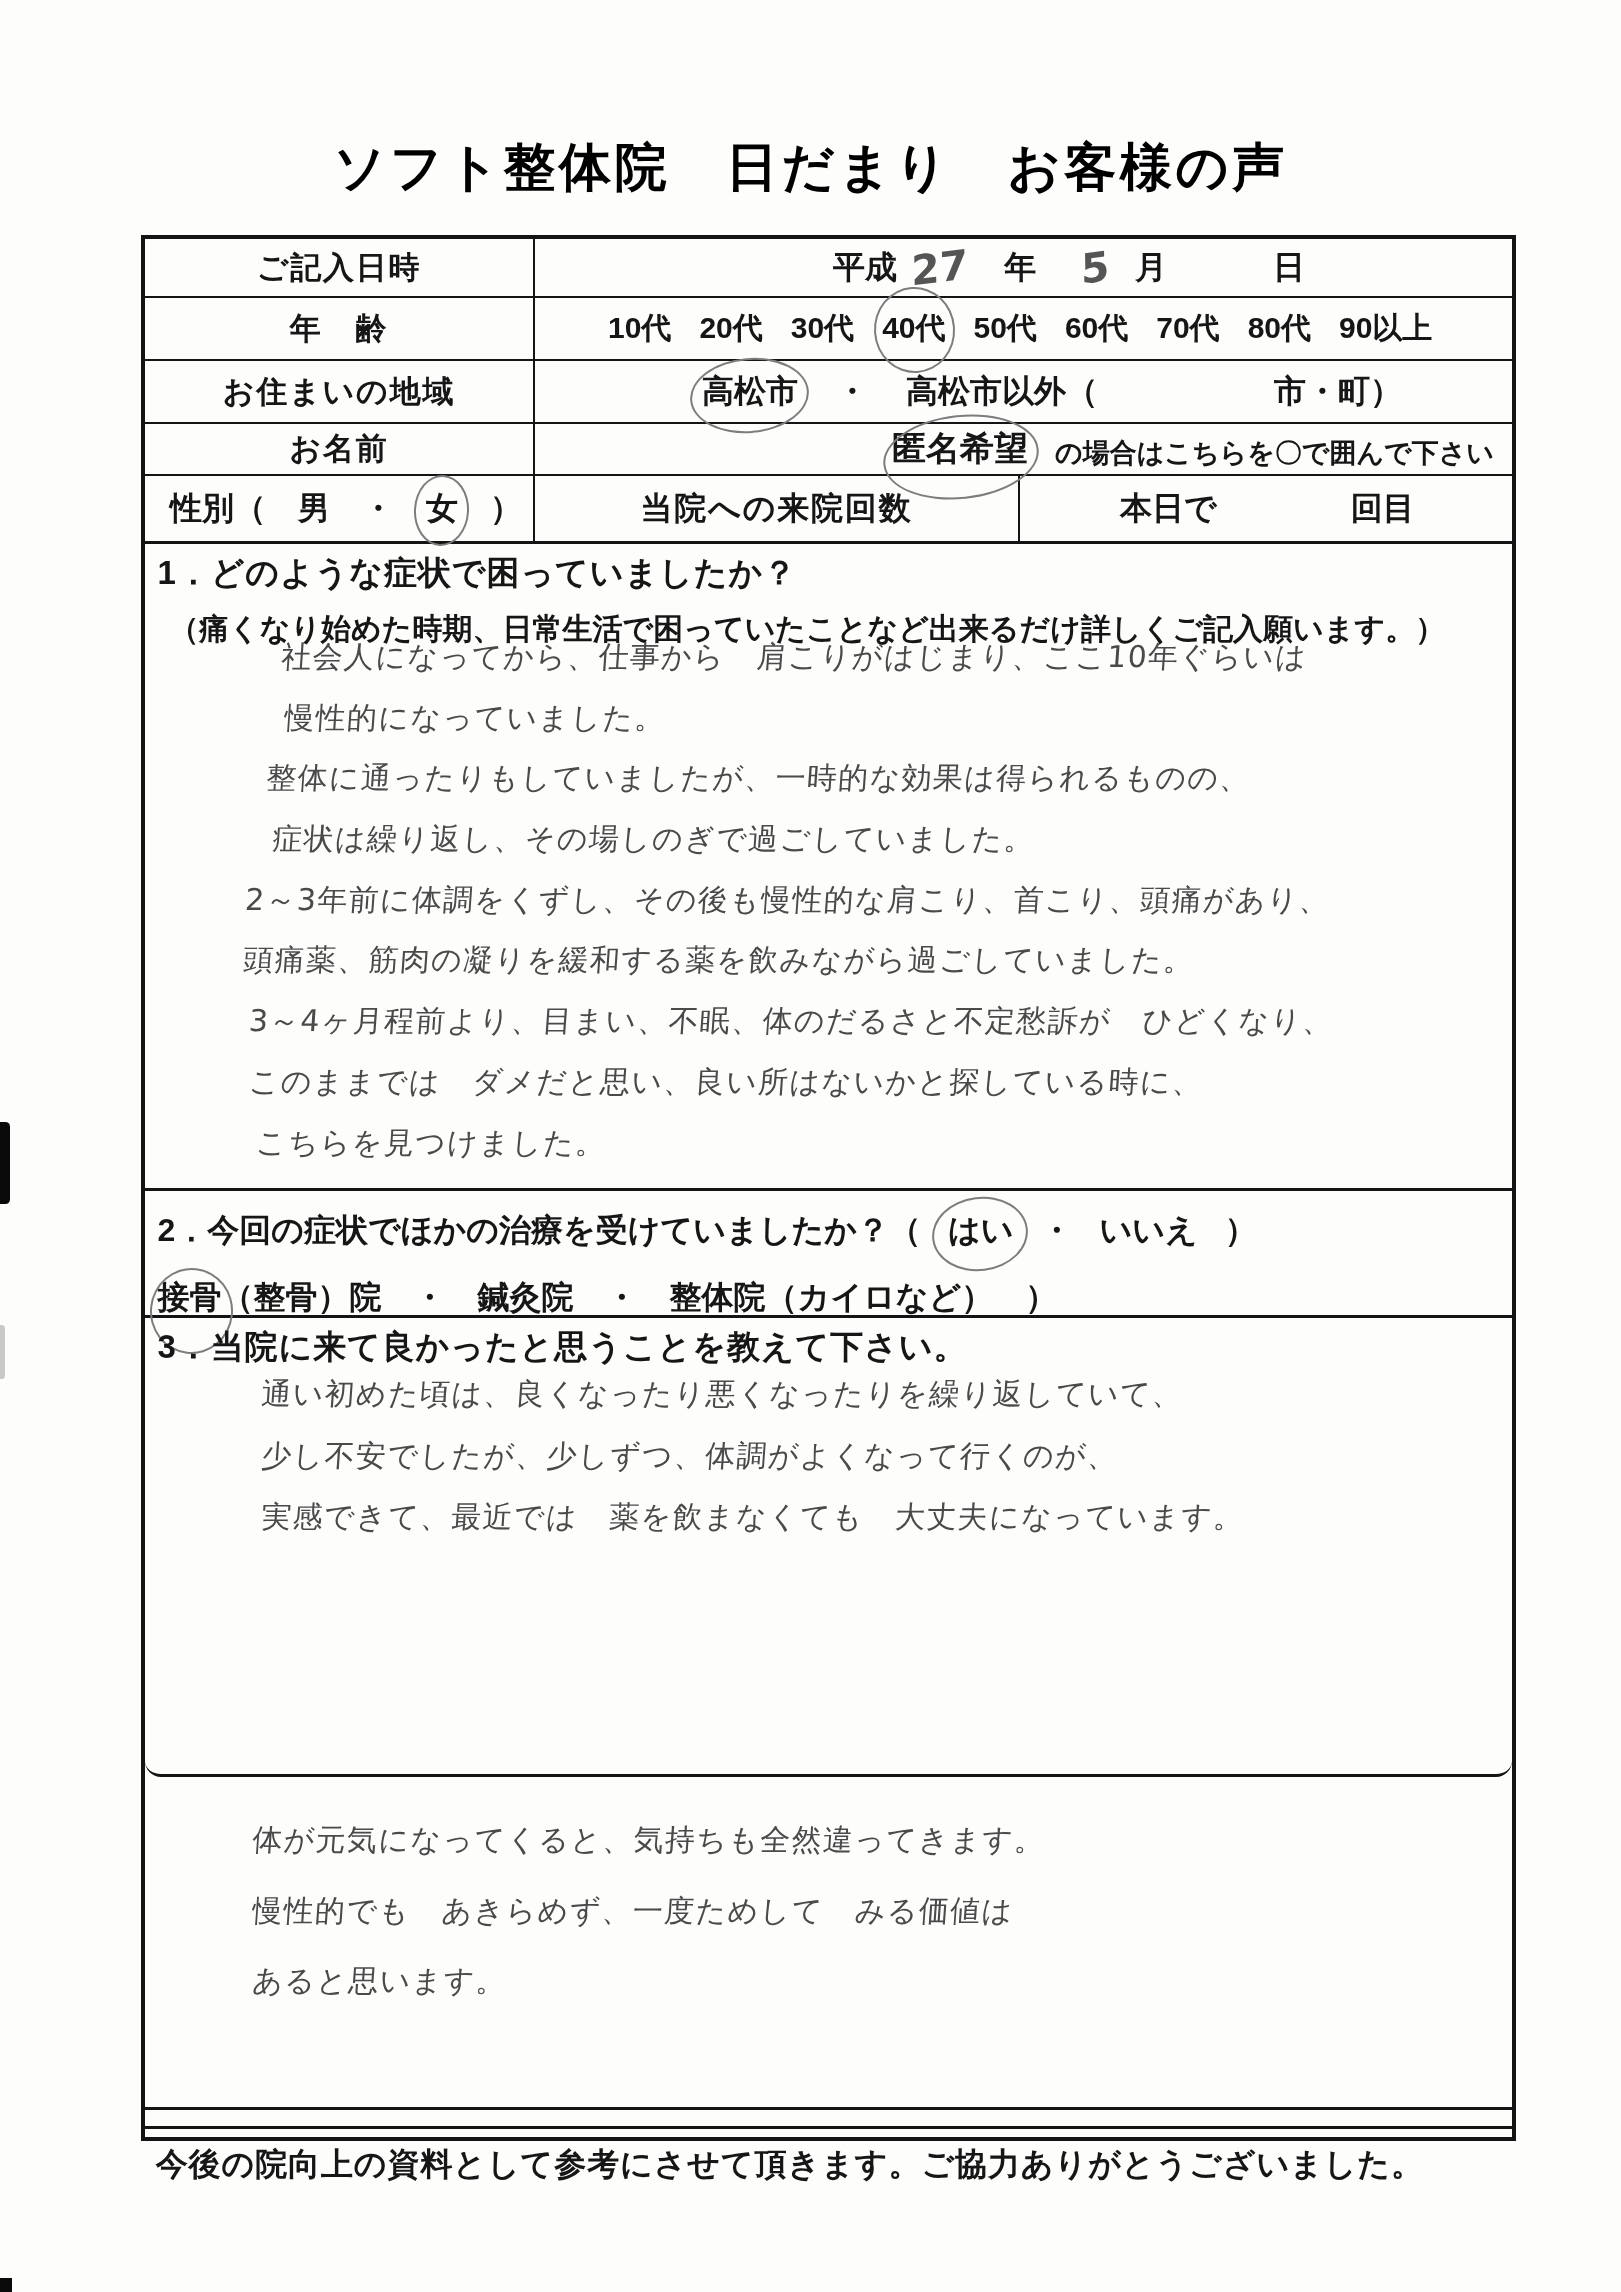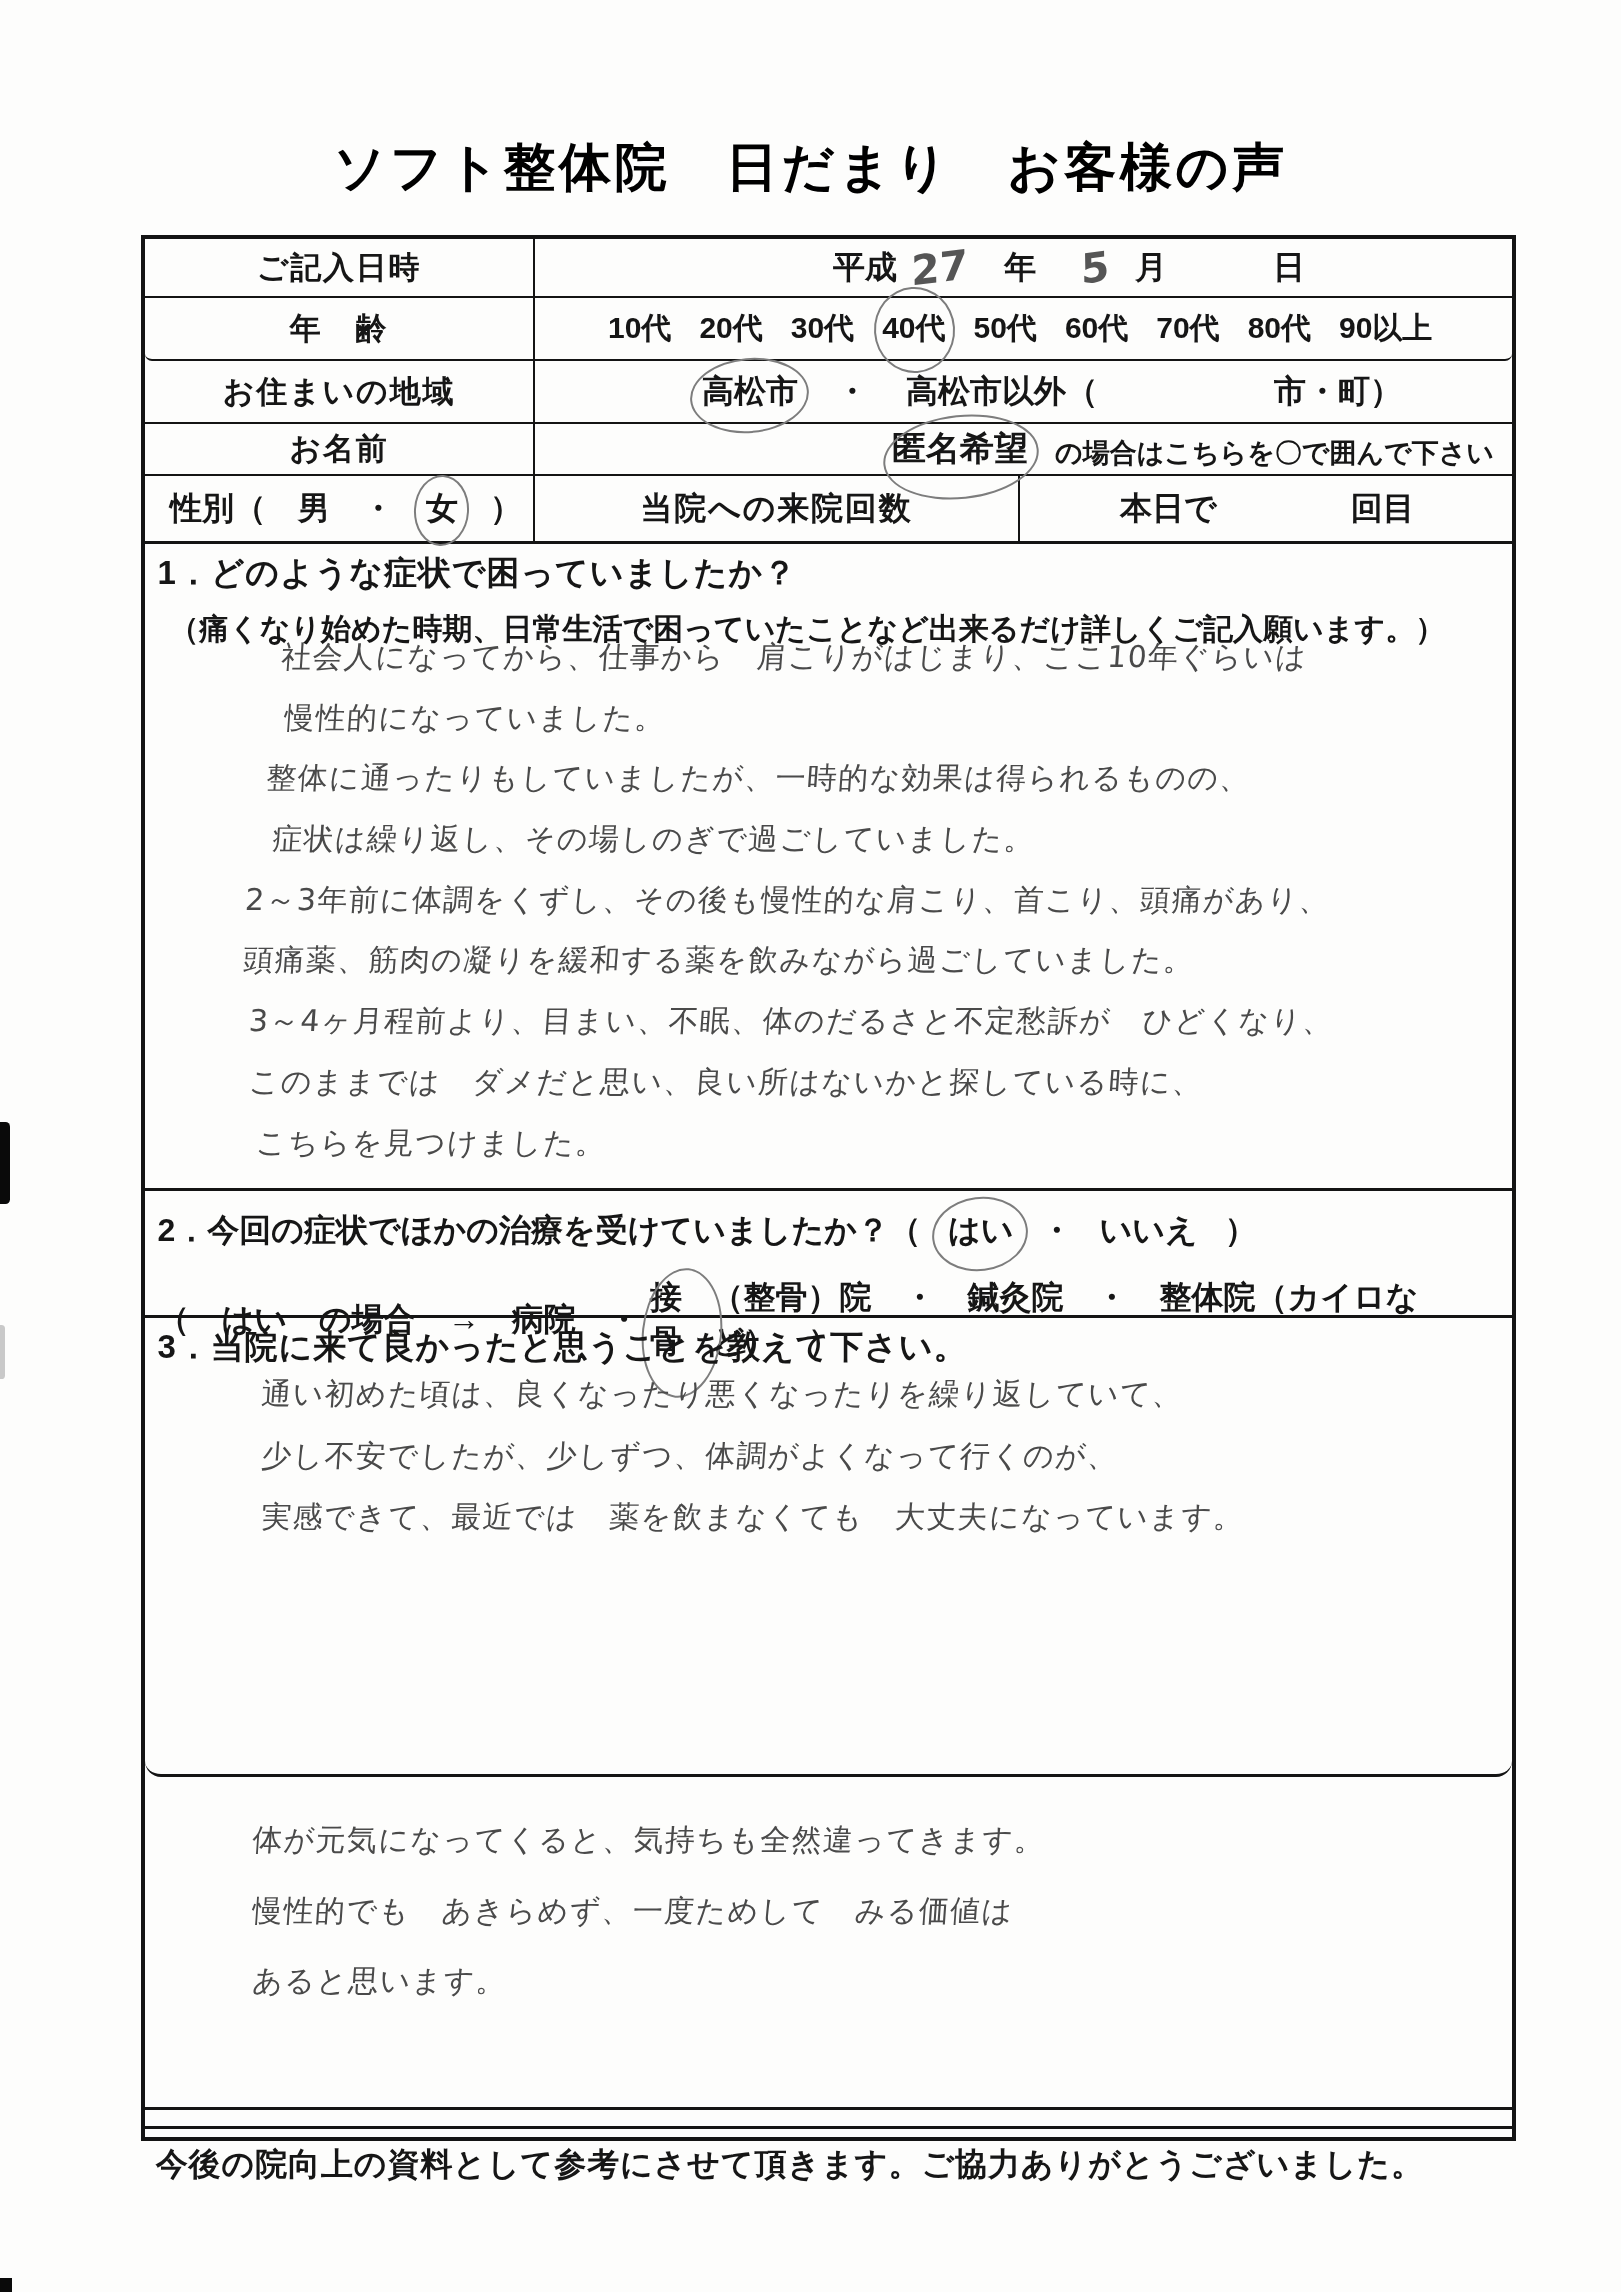--- a/index.html
+++ b/index.html
@@ -12,21 +12,21 @@
     position:absolute;left:0;top:133px;width:100%;text-align:center;
     font-size:52px;font-weight:bold;letter-spacing:3.6px;color:#000000;
   }
   
   .sheet{
     position:absolute;left:141px;top:235px;width:1375px;height:1906px;
     border:4.5px solid #141414;box-sizing:border-box;background:transparent;
   }
   .row{display:flex;box-sizing:border-box;border-bottom:2.7px solid #141414;align-items:stretch;}
   .r1{height:59px;gap:22px;}
-  .r2{height:63px;border-radius:7px;}
+  .r2{height:63px;}
   .r3{height:63px;}
   .r4{height:52px;}
   .r5{height:68px;border-bottom:3.6px solid #141414;}
   .lab{
     width:390px;flex:0 0 390px;border-right:2.7px solid #141414;box-sizing:border-box;
     display:flex;align-items:center;justify-content:center;
     font-weight:bold;font-size:31px;letter-spacing:1.8px;
   }
   .rcell{flex:1;display:flex;align-items:center;font-weight:bold;font-size:32px;}
   
@@ -194,21 +194,20 @@
 
     <div class="sec sq2">
       <div class="q2l1">
         <span>2．今回の症状でほかの治療を受けていましたか？（</span>
         <span class="tok circled c-yes"><span>はい</span></span>
         <span class="tok">・</span>
         <span class="tok">いいえ</span>
         <span class="tok">）</span>
       </div>
       <div class="q2l2">
-        <span>（　はい　の場合　→　病院　・　</span>
         <span class="circled c-bone"><span>接骨</span></span>
         <span>（整骨）院　・　鍼灸院　・　整体院（カイロなど）　）</span>
       </div>
     </div>
 
     <div class="sec sq3">
       <div class="q-head">3．当院に来て良かったと思うことを教えて下さい。</div>
       <div class="answers a-q3">
         <div class="hl hand">通い初めた頃は、良くなったり悪くなったりを繰り返していて、</div>
         <div class="hl hand">少し不安でしたが、少しずつ、体調がよくなって行くのが、</div>

